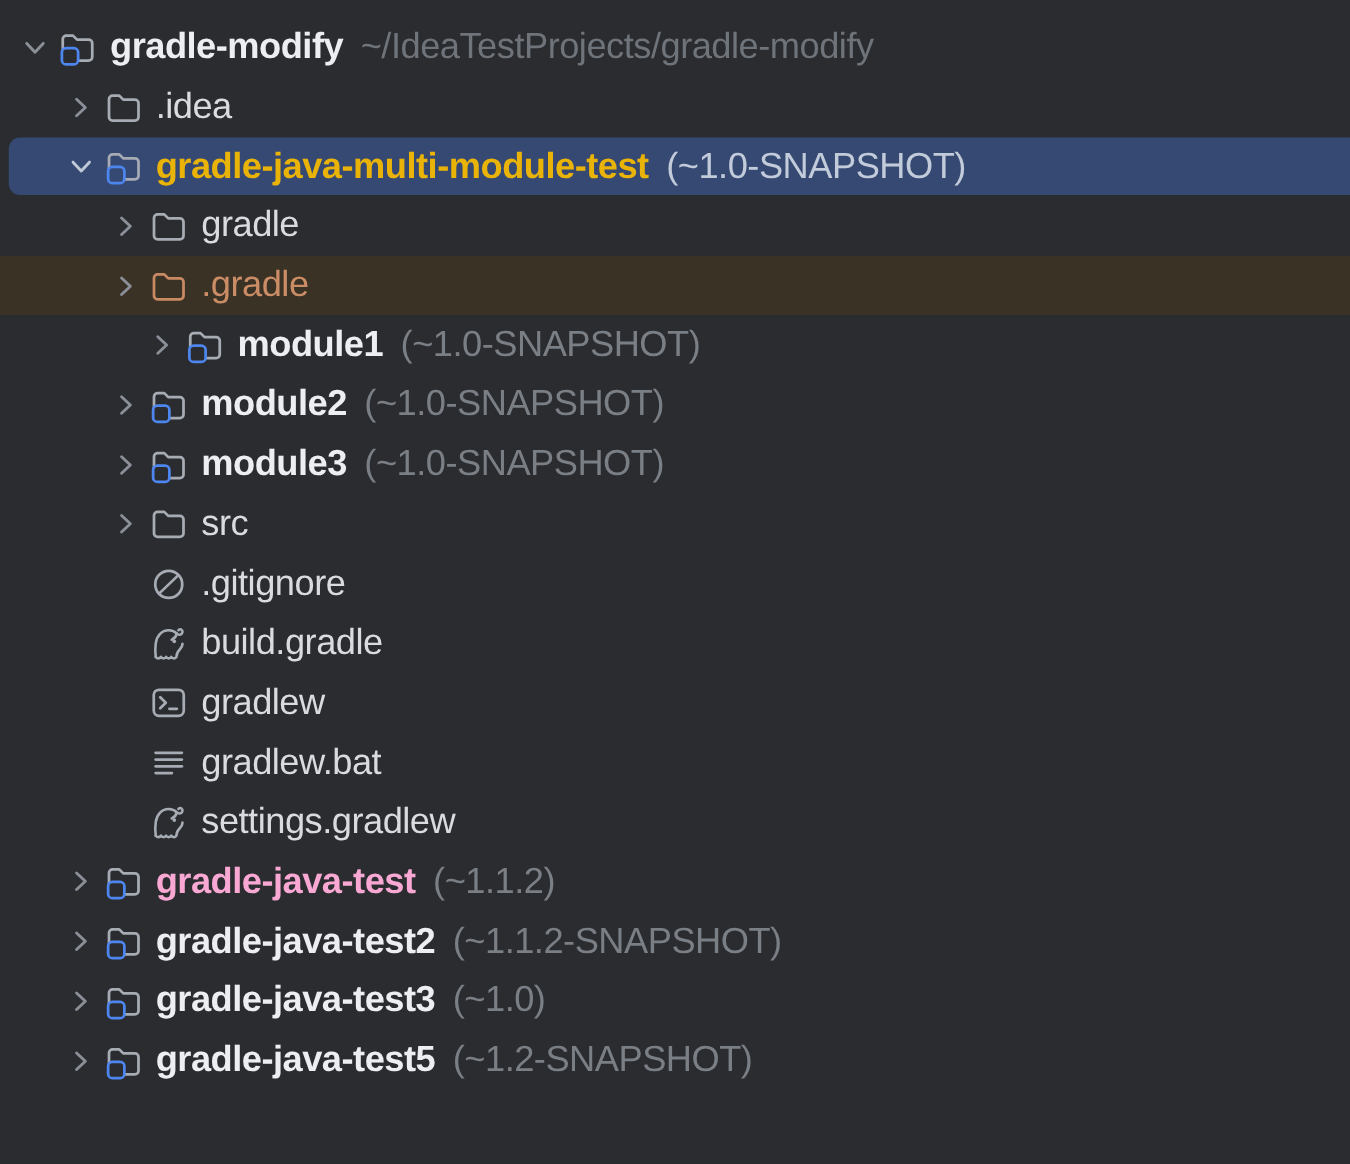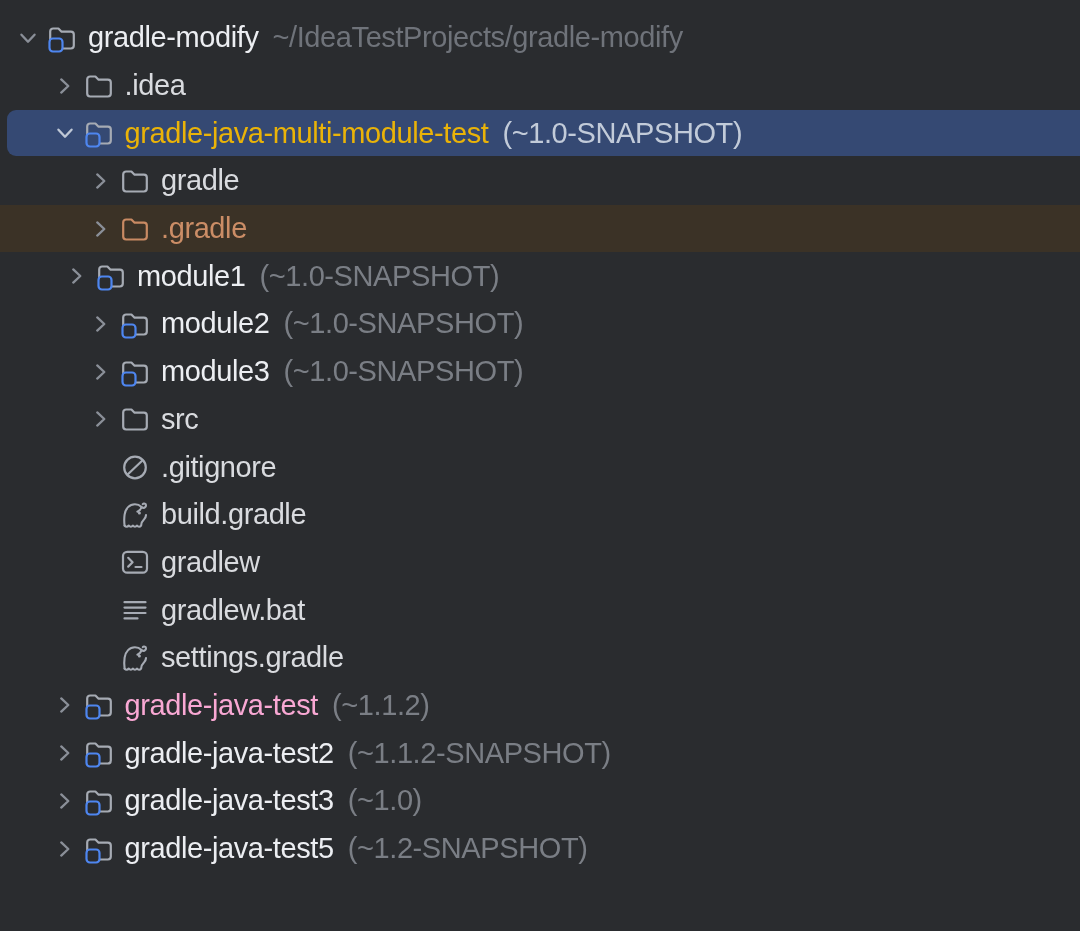--- a/index.html
+++ b/index.html
@@ -45,21 +45,21 @@
     width: 36px; height: 34px;
     display: flex; align-items: center; justify-content: center;
   }
   .icon {
     flex: 0 0 32px;
     width: 32px; height: 32px;
     margin-right: 10px;
     display: flex; align-items: center; justify-content: center;
   }
   .label { font-weight: 400; }
-  .label.bold { font-weight: 400; }
+  .label.bold { font-weight: 700; }
   .detail { margin-left: 14px; font-weight: 400; }
   svg { display: block; }
 </style>
 </head>
 <body>
 
 <div class="tree" id="tree">
     <div class="row" style="padding-left: 10px;">
       <span class="chevron">
         <svg width="30" height="30" viewBox="0 0 32 32" fill="none" stroke-linecap="round" stroke-linejoin="round">
@@ -124,21 +124,21 @@
           <polyline points="12,9 19.5,16 12,23" stroke="#8A8F98" stroke-width="2.5"></polyline>
         </svg>
       </span>
       <span class="icon">
         <svg width="32" height="32" viewBox="0 0 32 32" fill="none" stroke-linecap="round" stroke-linejoin="round">
           <path d="M4.2 23.6 V9.4 C4.2 7.8 5.5 6.5 7.1 6.5 h5.3 l3.2 3.2 h9.3 c1.6 0 2.9 1.3 2.9 2.9 v11 c0 1.6-1.3 2.9-2.9 2.9 H7.1 c-1.6 0-2.9-1.3-2.9-2.9 Z" stroke="#C98A63" stroke-width="2.2"></path>
         </svg>
       </span>
       <span class="label" style="color: rgb(203, 141, 102);">.gradle</span>
     </div>
-    <div class="row" style="padding-left: 59px;">
+    <div class="row" style="padding-left: 112px;">
       <span class="chevron">
         <svg width="30" height="30" viewBox="0 0 32 32" fill="none" stroke-linecap="round" stroke-linejoin="round">
           <polyline points="12,9 19.5,16 12,23" stroke="#8A8F98" stroke-width="2.5"></polyline>
         </svg>
       </span>
       <span class="icon">
         <svg width="32" height="32" viewBox="0 0 32 32" fill="none" stroke-linecap="round" stroke-linejoin="round">
           <path d="M4.2 23.6 V9.4 C4.2 7.8 5.5 6.5 7.1 6.5 h5.3 l3.2 3.2 h9.3 c1.6 0 2.9 1.3 2.9 2.9 v11 c0 1.6-1.3 2.9-2.9 2.9 H7.1 c-1.6 0-2.9-1.3-2.9-2.9 Z" stroke="#A6ABB4" stroke-width="2.2"></path>
           <rect x="3.5" y="16.5" width="13" height="13" rx="3.4" fill="#2A2C2F" stroke="#4E86F0" stroke-width="2.2"></rect>
         </svg>
@@ -247,21 +247,21 @@
       <span class="icon">
         <svg width="32" height="32" viewBox="0 0 32 32" fill="none" stroke-linecap="round" stroke-linejoin="round">
           <g stroke="#A6ABB4" stroke-width="2.1">
             <path d="M5.6 26.6 c-0.5-3.6-0.5-7.4 0-10.9 C6.4 9.5 10.6 5.2 15.9 5.2 c2.6 0 4.9 1 6.6 2.7 c1.1 1.1 2.8 1.2 3.8 0.2 c0.9-0.9 0.9-2.4 0-3.2 c-0.7-0.7-1.9-0.6-2.5 0.2"></path>
             <path d="M22.5 7.9 c-0.5 2.1-2 3.9-4.1 4.8"></path>
             <path d="M5.6 26.6 c1.2 1.5 3 1.5 4.2-0.1 c1.1 1.6 3 1.6 4.1 0 c1.1 1.6 3 1.6 4.1 0 c1.1 1.6 2.9 1.6 4.1 0.1 c0.2-2.7 1.3-4.8 3-6.4 c1.1-1.1 1.8-2.5 1.9-4.1"></path>
           </g>
           <circle cx="20.4" cy="14" r="1.5" fill="#A6ABB4"></circle>
         </svg>
       </span>
-      <span class="label">settings.gradle</span>
+      <span class="label">settings.gradlew</span>
     </div>
     <div class="row" style="padding-left: 46.5px;">
       <span class="chevron">
         <svg width="30" height="30" viewBox="0 0 32 32" fill="none" stroke-linecap="round" stroke-linejoin="round">
           <polyline points="12,9 19.5,16 12,23" stroke="#8A8F98" stroke-width="2.5"></polyline>
         </svg>
       </span>
       <span class="icon">
         <svg width="32" height="32" viewBox="0 0 32 32" fill="none" stroke-linecap="round" stroke-linejoin="round">
           <path d="M4.2 23.6 V9.4 C4.2 7.8 5.5 6.5 7.1 6.5 h5.3 l3.2 3.2 h9.3 c1.6 0 2.9 1.3 2.9 2.9 v11 c0 1.6-1.3 2.9-2.9 2.9 H7.1 c-1.6 0-2.9-1.3-2.9-2.9 Z" stroke="#A6ABB4" stroke-width="2.2"></path>

